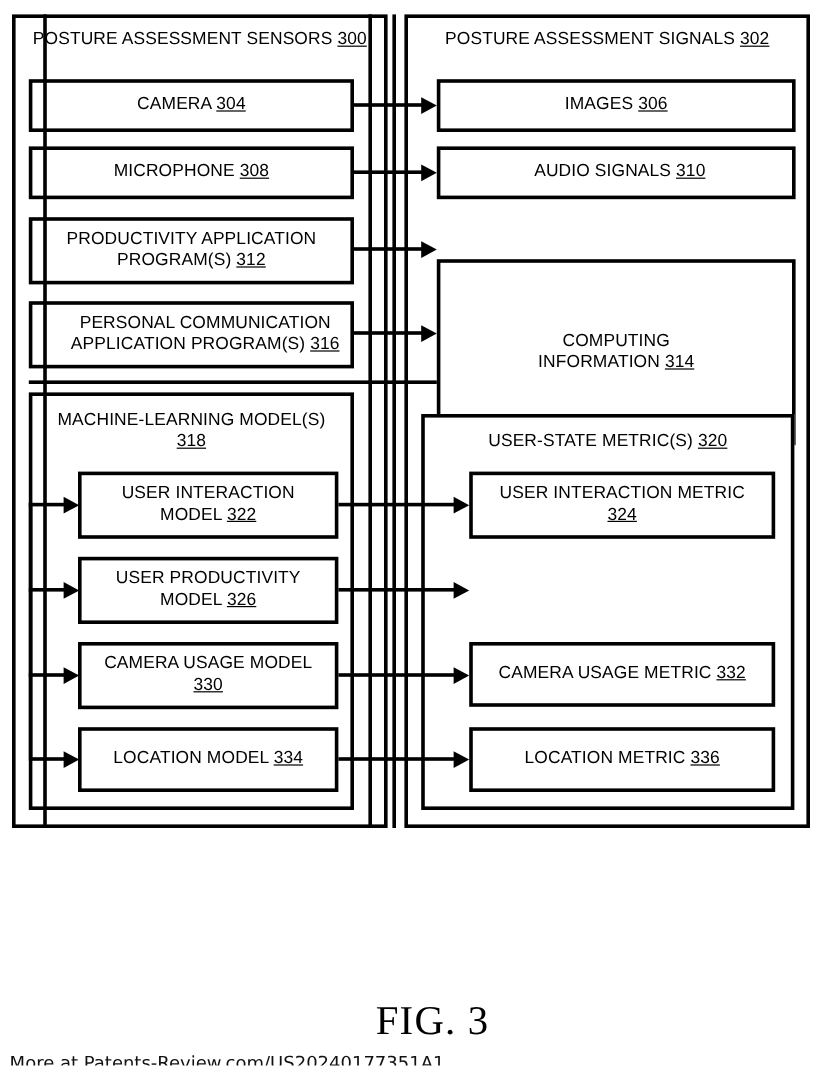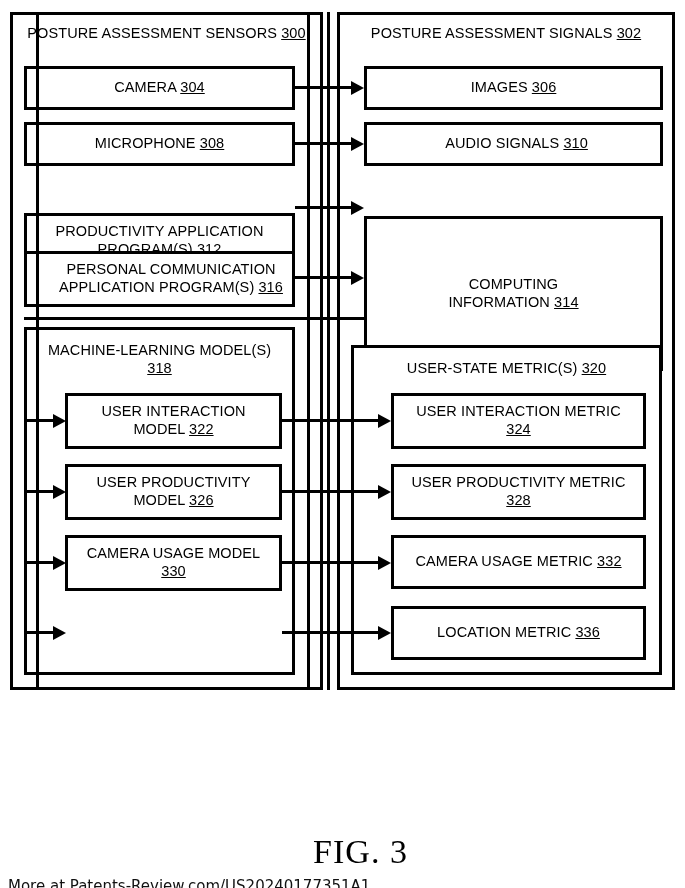--- a/index.html
+++ b/index.html
@@ -119,21 +119,21 @@
   </div>
 
   <div class="abs leaf-box" style="left:24px; top:66px; width:271px; height:44px;">
     <span class="leaf-label"><span>CAMERA </span><span class="ref">304</span></span>
   </div>
 
   <div class="abs leaf-box" style="left:24px; top:122px; width:271px; height:44px;">
     <span class="leaf-label"><span>MICROPHONE </span><span class="ref">308</span></span>
   </div>
 
-  <div class="abs leaf-box" style="left:24px; top:181px; width:271px; height:56px;margin-top:32px;">
+  <div class="abs leaf-box" style="left:24px; top:181px; width:271px; height:56px;">
     <span class="leaf-label"><span>PRODUCTIVITY APPLICATION</span><br><span>PROGRAM(S) </span><span class="ref">312</span></span>
   </div>
 
   <div class="abs leaf-box" style="left:24px; top:251px; width:271px; height:56px;padding-left:29px;">
     <span class="leaf-label"><span>PERSONAL COMMUNICATION</span><br><span>APPLICATION PROGRAM(S) </span><span class="ref">316</span></span>
   </div>
 
   <div class="abs sub-group-box" style="left:24px; top:327px; width:271px; height:348px;">
     <div class="group-title" style="top:12px;">
       <span>MACHINE-LEARNING MODEL(S)</span><br><span class="ref">318</span>
@@ -145,20 +145,23 @@
   </div>
 
   <div class="abs leaf-box" style="left:65px; top:464px; width:217px; height:56px;">
     <span class="leaf-label"><span>USER PRODUCTIVITY</span><br><span>MODEL </span><span class="ref">326</span></span>
   </div>
 
   <div class="abs leaf-box" style="left:65px; top:535px; width:217px; height:56px;">
     <span class="leaf-label"><span>CAMERA USAGE MODEL</span><br><span class="ref">330</span></span>
   </div>
 
+  <div class="abs leaf-box" style="left:65px; top:606px; width:217px; height:54px;">
+    <span class="leaf-label"><span>LOCATION MODEL </span><span class="ref">334</span></span>
+  </div>
 
   <div class="abs group-box" style="left:337px; top:12px; width:338px; height:678px;">
     <div class="group-title" style="top:10px;">
       <span>POSTURE ASSESSMENT SIGNALS </span><span class="ref">302</span>
     </div>
   </div>
 
   <div class="abs leaf-box" style="left:364px; top:66px; width:299px; height:44px;">
     <span class="leaf-label"><span>IMAGES </span><span class="ref">306</span></span>
   </div>
@@ -174,23 +177,20 @@
   <div class="abs sub-group-box" style="left:351px; top:345px; width:311px; height:330px;">
     <div class="group-title" style="top:12px;">
       <span>USER-STATE METRIC(S) </span><span class="ref">320</span>
     </div>
   </div>
 
   <div class="abs leaf-box" style="left:391px; top:393px; width:255px; height:56px;justify-content:center;">
     <span class="leaf-label"><span>USER INTERACTION METRIC</span><br><span class="ref">324</span></span>
   </div>
 
-  <div class="abs leaf-box" style="left:391px; top:464px; width:255px; height:56px;">
-    <span class="leaf-label"><span>USER PRODUCTIVITY METRIC</span><br><span class="ref">328</span></span>
-  </div>
 
   <div class="abs leaf-box" style="left:391px; top:535px; width:255px; height:54px;">
     <span class="leaf-label"><span>CAMERA USAGE METRIC </span><span class="ref">332</span></span>
   </div>
 
   <div class="abs leaf-box" style="left:391px; top:606px; width:255px; height:54px;">
     <span class="leaf-label"><span>LOCATION METRIC </span><span class="ref">336</span></span>
   </div>
 
   <div class="abs hline" style="left:295px; top:86px; width:57px;"></div>

